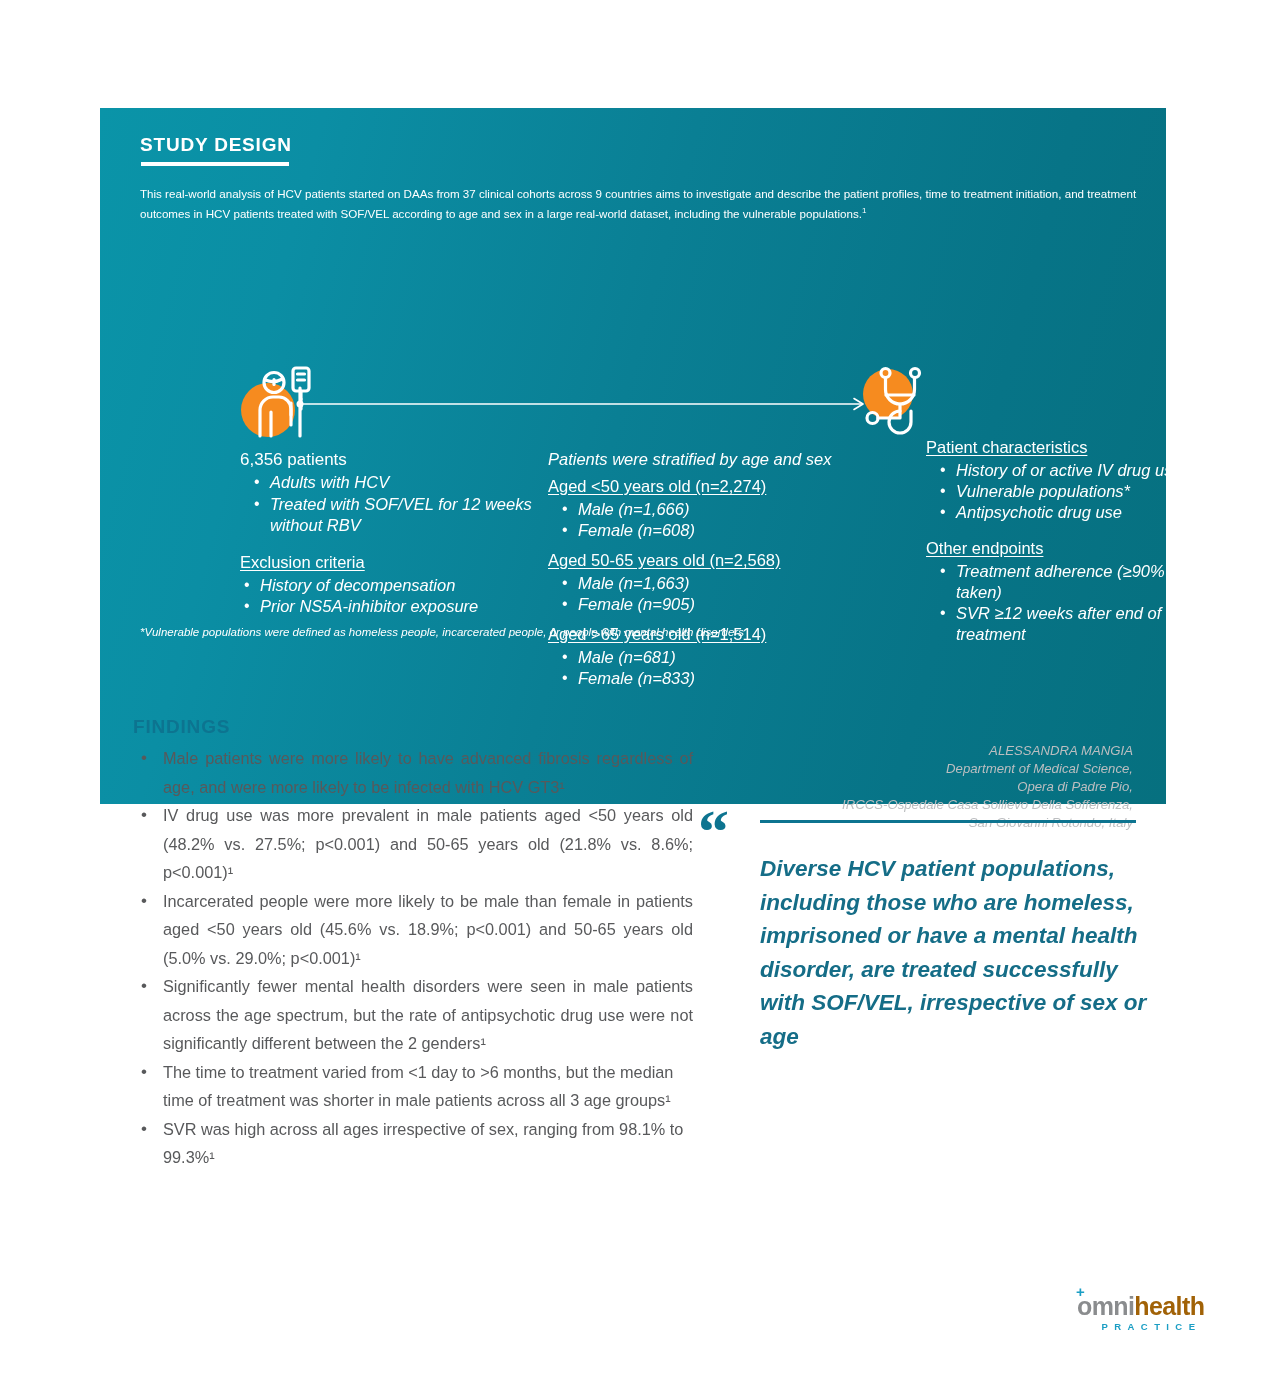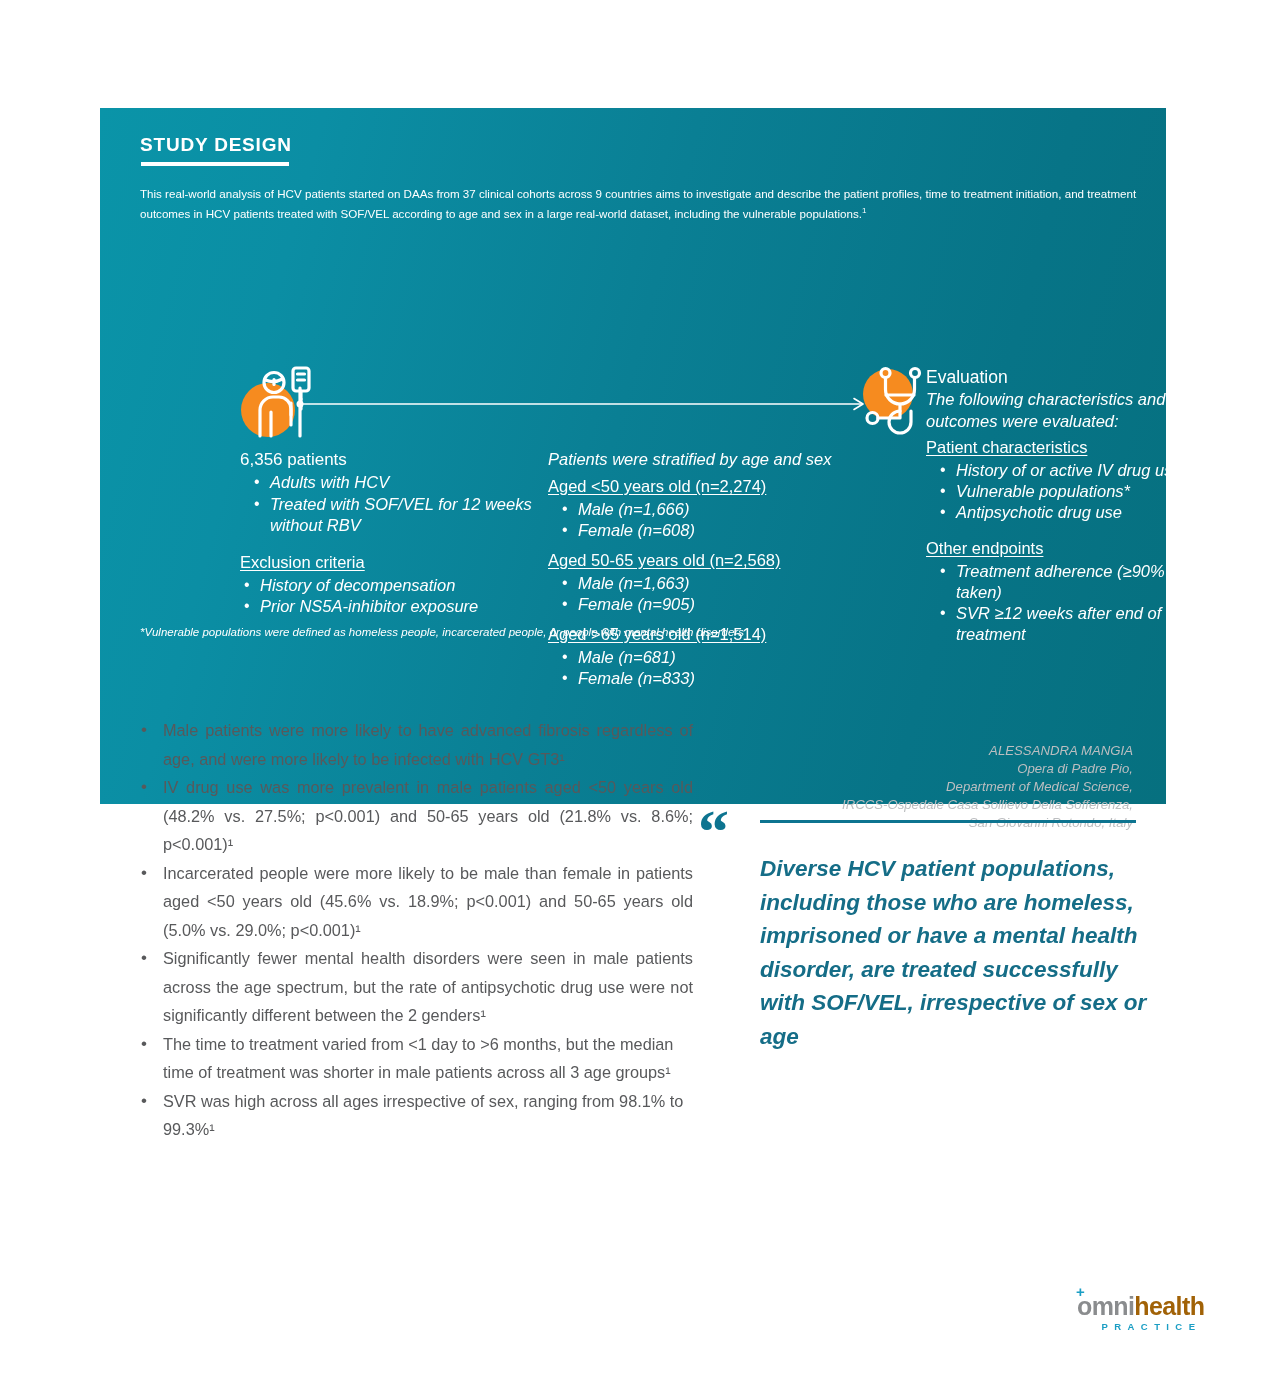--- a/index.html
+++ b/index.html
@@ -384,45 +384,42 @@
       <li>Antipsychotic drug use</li>
     </ul>
     <div class="sec-gap"></div>
     <div class="hdr-underline">Other endpoints</div>
     <ul class="bul tight">
       <li>Treatment adherence (≥90% pills taken)</li>
       <li>SVR ≥12 weeks after end of treatment</li>
     </ul>
   </div>
 
-  <div class="col" style="left:826px; top:258px; width:290px;">
-    <div class="eval-title">Evaluation</div>
-    <div class="eval-sub">The following characteristics and outcomes were evaluated:</div>
-  </div>
 
   <div class="footnote">
     <span>*</span><span>Vulnerable populations were defined as homeless people, incarcerated people, or people with mental health disorders</span>
   </div>
 </div>
 
 <div class="findings">
+  <h2>FINDINGS</h2>
   <ul class="findings-list">
     <li>Male patients were more likely to have advanced fibrosis regardless of age, and were more likely to be infected with HCV GT3¹</li>
     <li>IV drug use was more prevalent in male patients aged &lt;50 years old (48.2% vs. 27.5%; p&lt;0.001) and 50-65 years old (21.8% vs. 8.6%; p&lt;0.001)¹</li>
     <li>Incarcerated people were more likely to be male than female in patients aged &lt;50 years old (45.6% vs. 18.9%; p&lt;0.001) and 50-65 years old (5.0% vs. 29.0%; p&lt;0.001)¹</li>
     <li>Significantly fewer mental health disorders were seen in male patients across the age spectrum, but the rate of antipsychotic drug use were not significantly different between the 2 genders¹</li>
     <li class="nojust">The time to treatment varied from &lt;1 day to &gt;6 months, but the median time of treatment was shorter in male patients across all 3 age groups¹</li>
     <li class="nojust">SVR was high across all ages irrespective of sex, ranging from 98.1% to 99.3%¹</li>
   </ul>
 </div>
 
 <div class="attribution">
   <div>ALESSANDRA MANGIA</div>
+  <div>Department of Medical Science,</div>
   <div>Opera di Padre Pio,</div>
-  <div>Department of Medical Science,</div>
   <div>IRCCS-Ospedale Casa Sollievo Della Sofferenza,</div>
   <div>San Giovanni Rotondo, Italy</div>
 </div>
 
 <div class="quote-block">
   <div class="quote-mark">“</div>
   <div class="quote-rule"></div>
   <div class="quote-text">Diverse HCV patient populations, including those who are homeless, imprisoned or have a mental health disorder, are treated successfully with SOF/VEL, irrespective of sex or age</div>
 </div>
 

